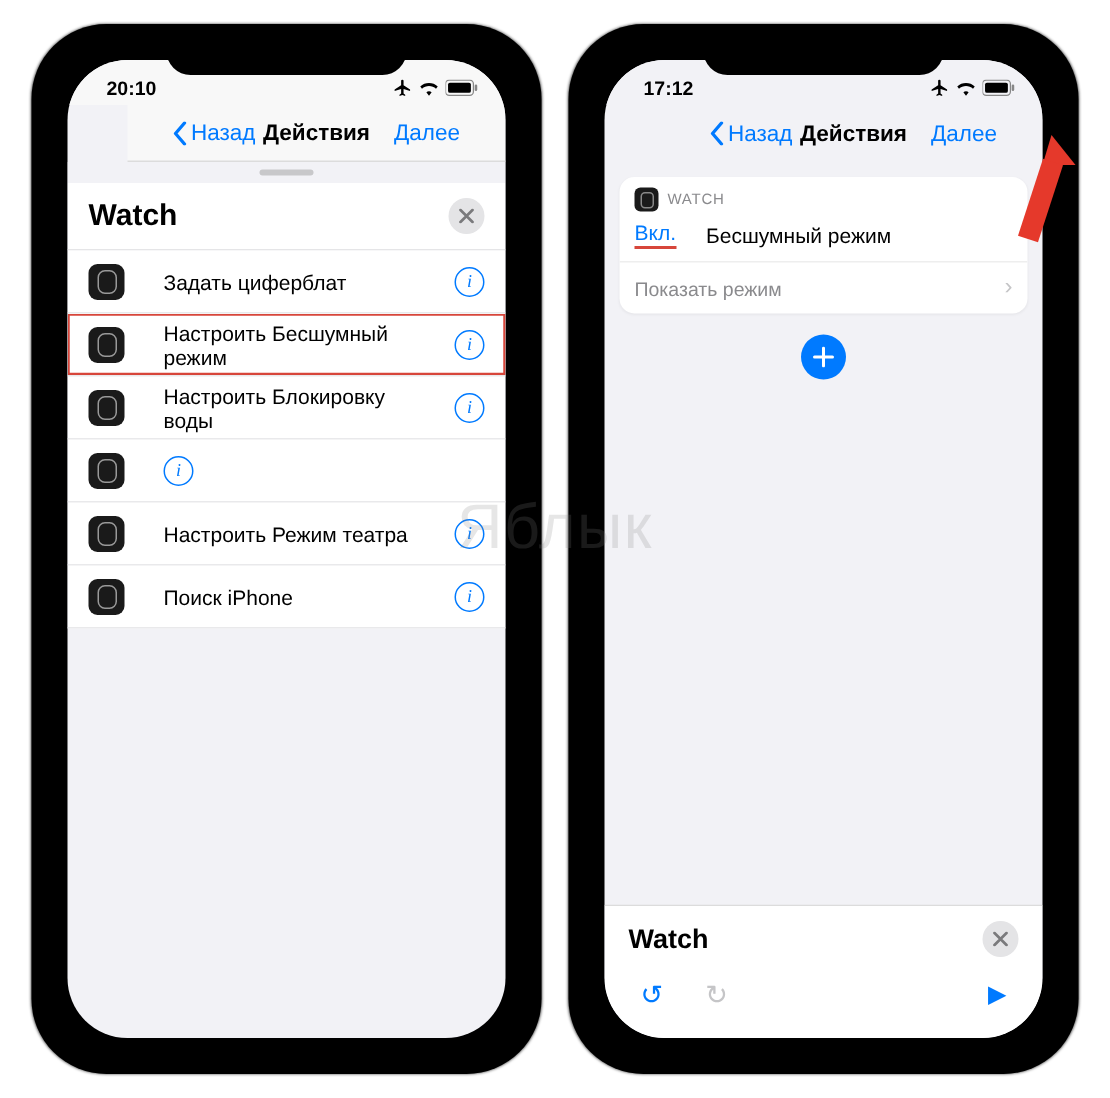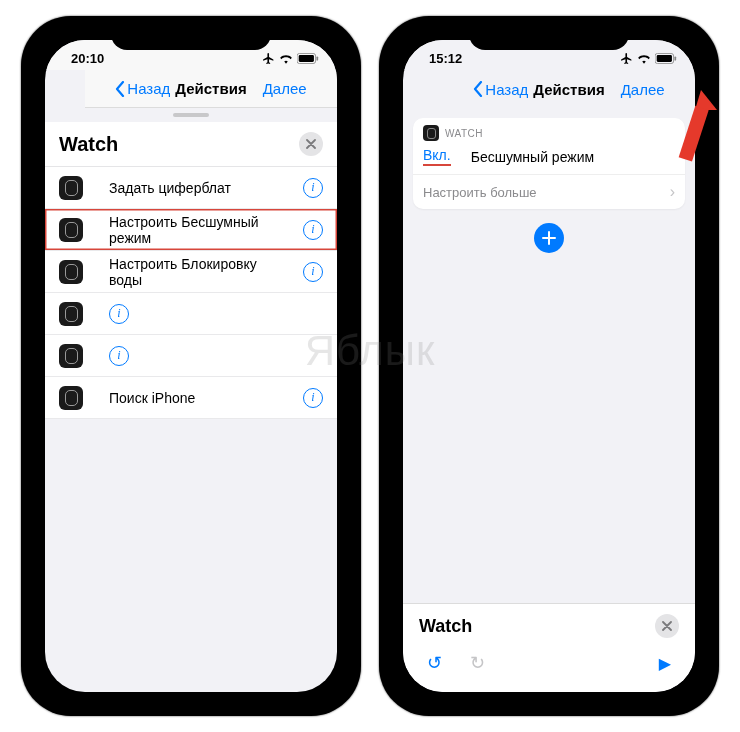--- a/index.html
+++ b/index.html
@@ -315,20 +315,21 @@
             </div>
           </div>
           <div class="list-row">
             <div class="app-icon"></div>
             <div class="info-btn">
               <span>i</span>
             </div>
           </div>
           <div class="list-row">
             <div class="app-icon"></div>
+            <div class="row-label">Настроить Режим театра</div>
             <div class="info-btn">
               <span>i</span>
             </div>
           </div>
           <div class="list-row">
             <div class="app-icon"></div>
             <div class="row-label">Поиск iPhone</div>
             <div class="info-btn">
               <span>i</span>
             </div>
@@ -342,21 +343,21 @@
     <div class="notch"></div>
 
     <svg class="arrow-anno" width="64" height="84" viewBox="0 0 64 84">
       <polygon points="44,0 60,20 50,20 50,20 38,20" fill="#e5392b"></polygon>
       <rect x="38" y="18" width="14" height="54" fill="#e5392b" transform="rotate(18 45 18)"></rect>
     </svg>
 
     <div class="screen" style="background:#f2f2f6;">
 
       <div class="statusbar" style="background:#f2f2f6;">
-        <span>15:12</span>
+        <span>17:12</span>
         <div class="status-icons">
           <svg width="13" height="13" viewBox="0 0 24 24">
               <path fill="#000" d="M21 16v-2l-8-5V3.5a1.5 1.5 0 0 0-3 0V9l-8 5v2l8-2.5V19l-2 1.5V22l3.5-1 3.5 1v-1.5L13 19v-5.5l8 2.5z"></path>
             </svg>
           <svg width="14" height="11" viewBox="0 0 24 18">
               <path fill="#000" d="M12 18l3-3.8c-1.7-1.6-4.3-1.6-6 0L12 18zM2 7.6l2 2.5c4.3-4.1 11.7-4.1 16 0l2-2.5C16.6 2.3 7.4 2.3 2 7.6z"></path>
             </svg>
           <svg width="22" height="11" viewBox="0 0 26 12">
               <rect x="0" y="0" width="22" height="12" rx="3" fill="none" stroke="#878787" stroke-width="1"></rect>
               <rect x="2" y="2" width="18" height="8" rx="1.5" fill="#000"></rect>
@@ -381,21 +382,21 @@
       <div class="card">
         <div class="card-head">
           <div class="mini-icon"></div>
           <span class="card-app-label">WATCH</span>
         </div>
         <div class="card-body">
           <span class="toggle-val">Вкл.</span>
           <span>Бесшумный режим</span>
         </div>
         <div class="card-more">
-          <span>Настроить больше</span>
+          <span>Показать режим</span>
           <span class="chev">›</span>
         </div>
       </div>
 
       <div class="add-btn-wrap">
         <div class="add-btn">
           <svg width="14" height="14" viewBox="0 0 14 14">
               <path d="M7 1v12M1 7h12" stroke="#fff" stroke-width="2" stroke-linecap="round"></path>
             </svg>
         </div>

